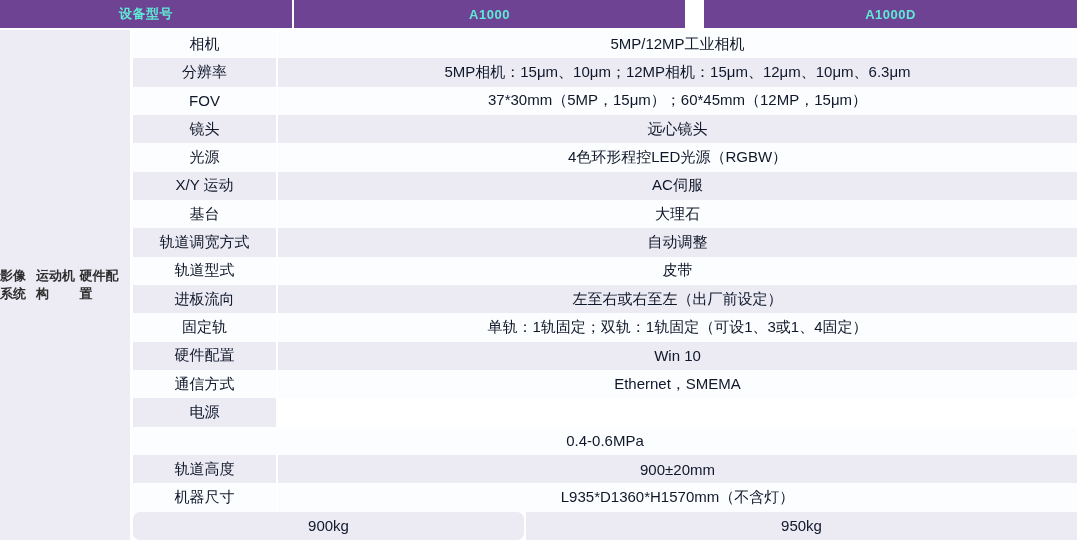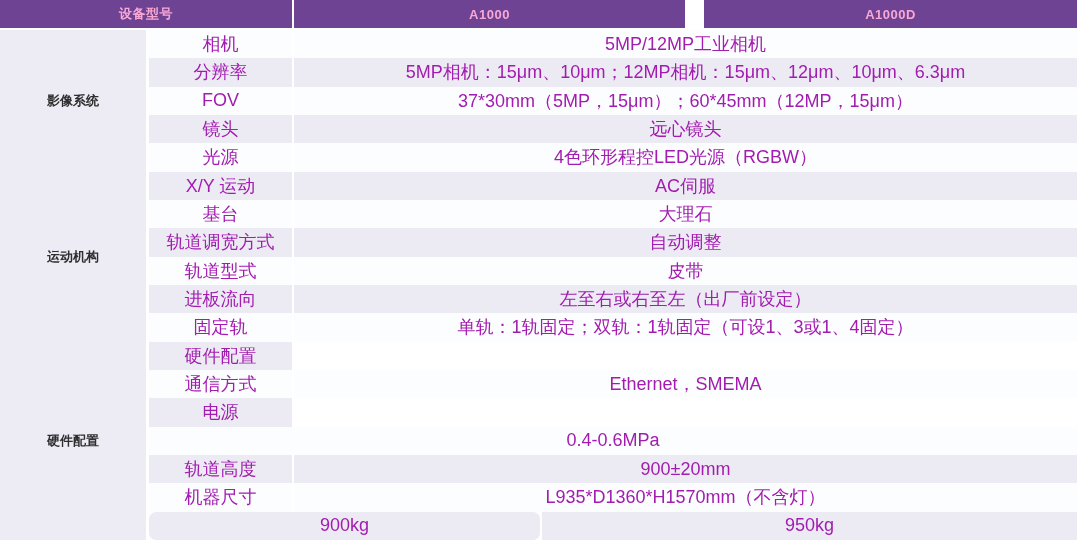--- a/index.html
+++ b/index.html
@@ -19,43 +19,43 @@
 
   
   .header {
     display: flex;
     height: 28px;
     gap: 2px;
     flex: 0 0 auto;
   }
   .h-cell {
     background: #6E4394;
-    color: #f9a8d4;
+    color: #5eead4;
     font-size: 13px;
     font-weight: bold;
     display: flex;
     align-items: center;
     justify-content: center;
     letter-spacing: 0.5px;
   }
   .h-first { width: 292px; }
   .h-a { width: 391px; }
   .h-b { flex: 1; margin-left: 17px; }
 
   
   .body {
     flex: 1;
     display: flex;
     margin-top: 2px;
     gap: 3px;
   }
   .group-col {
-    width: 146px;
+    width: 130px;
     display: flex;
-    flex-direction: column;
+    flex-direction: row;
     gap: 0;
   }
   .group-cell {
     background: #EDECF5;
     display: flex;
     align-items: center;
     justify-content: center;
     font-size: 13px;
     font-weight: bold;
     color: #2e2e2e;
@@ -71,22 +71,22 @@
   }
   .row {
     height: 28.333px;
     display: flex;
     gap: 2px;
   }
   .cell {
     display: flex;
     align-items: center;
     justify-content: center;
-    font-size: 18px;
-    color: #a21caf;
+    font-size: 15px;
+    color: #0f172a;
     white-space: nowrap;
   }
   .label-cell { width: 143px; }
   .value-cell { flex: 1; }
   .value-a { flex: 0 0 391px; border-radius: 7px; }
   .value-b { flex: 1; }
 
   .row:nth-child(odd) .cell  { background: #FCFDFE; }
   .row:nth-child(even) .cell { background: #ECEBF4; }
 </style>
@@ -152,20 +152,21 @@
         <div class="cell label-cell">进板流向</div>
         <div class="cell value-cell">左至右或右至左（出厂前设定）</div>
       </div>
       <div class="row">
         <div class="cell label-cell">固定轨</div>
         <div class="cell value-cell">单轨：1轨固定；双轨：1轨固定（可设1、3或1、4固定）</div>
       </div>
 
       <div class="row">
         <div class="cell label-cell">硬件配置</div>
+        <div class="cell value-cell">Win 10</div>
       </div>
       <div class="row">
         <div class="cell label-cell">通信方式</div>
         <div class="cell value-cell">Ethernet，SMEMA</div>
       </div>
       <div class="row">
         <div class="cell label-cell">电源</div>
       </div>
       <div class="row">
         <div class="cell value-cell">0.4-0.6MPa</div>

